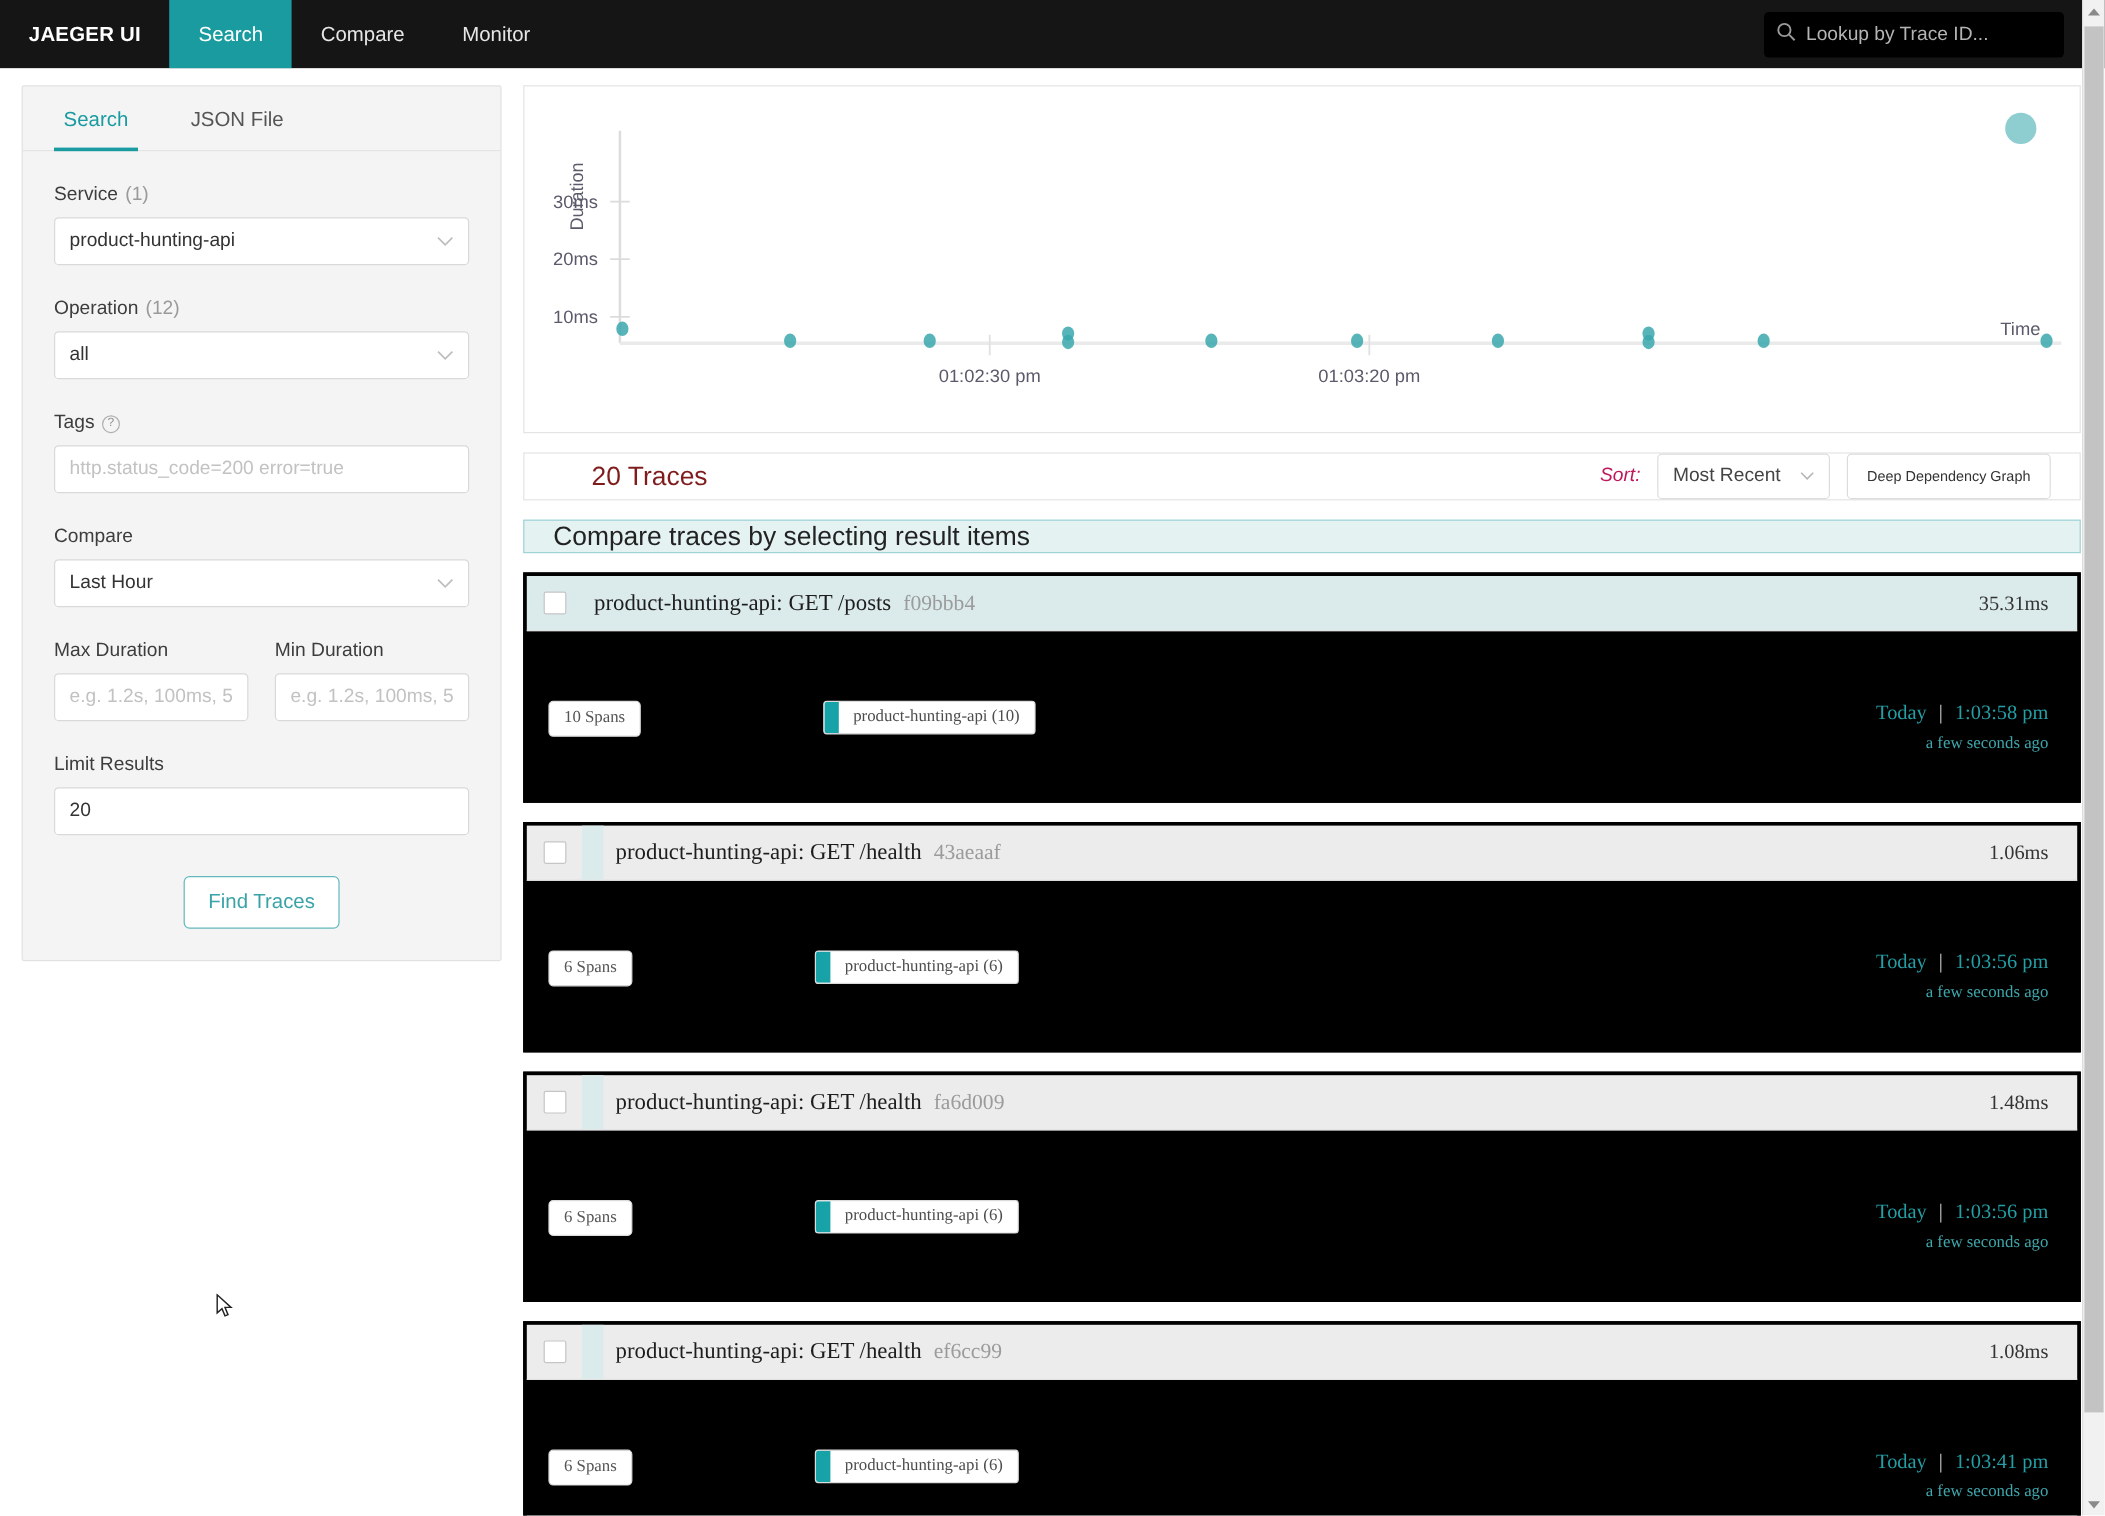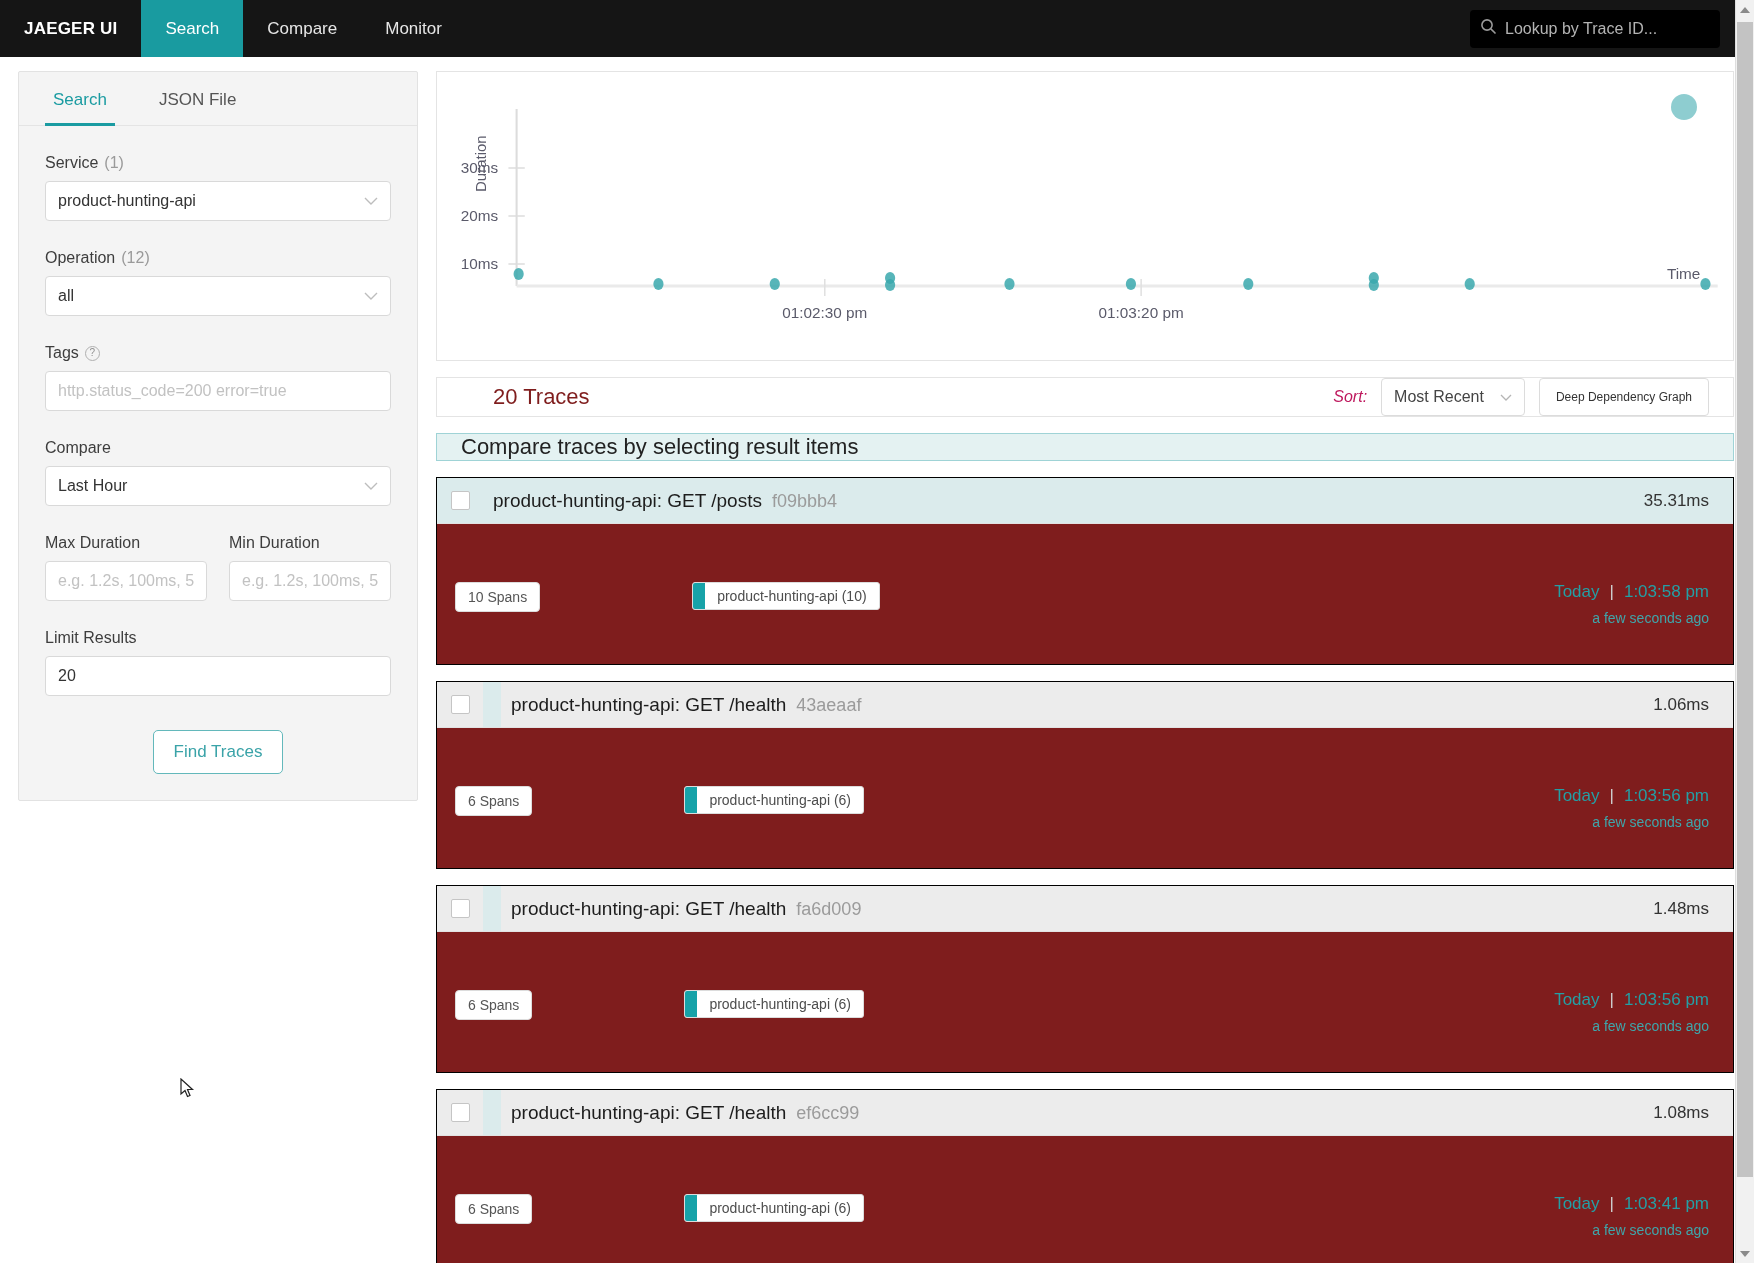--- a/index.html
+++ b/index.html
@@ -115,21 +115,21 @@
   }
 
   
   .compare-banner {
     border: 1px solid #9fd3d6; background: #e4f2f2; height: 82px;
     display: flex; align-items: center; padding: 0 24px; font-size: 22px; color: #222;
   }
 
   
   .results { display: flex; flex-direction: column; gap: 16px; }
-  .trace-card { border: 1px solid #000000; background: #7f1d1d; }
+  .trace-card { border: 3px solid #000000; background: #000000; font-family: Liberation Serif, serif; }
   .trace-head {
     display: flex; align-items: center; height: 46px; background: #ececec;
     border-bottom: 1px solid #e2e2e2;
   }
   .trace-head.selected { background: #dbebec; }
   .cb-wrap { width: 46px; display: flex; align-items: center; justify-content: center; }
   .cb { width: 19px; height: 19px; border: 1px solid #c5c5c5; background: #fff; border-radius: 2px; cursor: pointer; }
   .accent { width: 18px; align-self: stretch; }
   .trace-title { font-size: 19px; color: #1d1d1d; padding-left: 10px; display: flex; align-items: baseline; gap: 10px; }
   .trace-id { font-size: 18px; color: #9b9b9b; }

